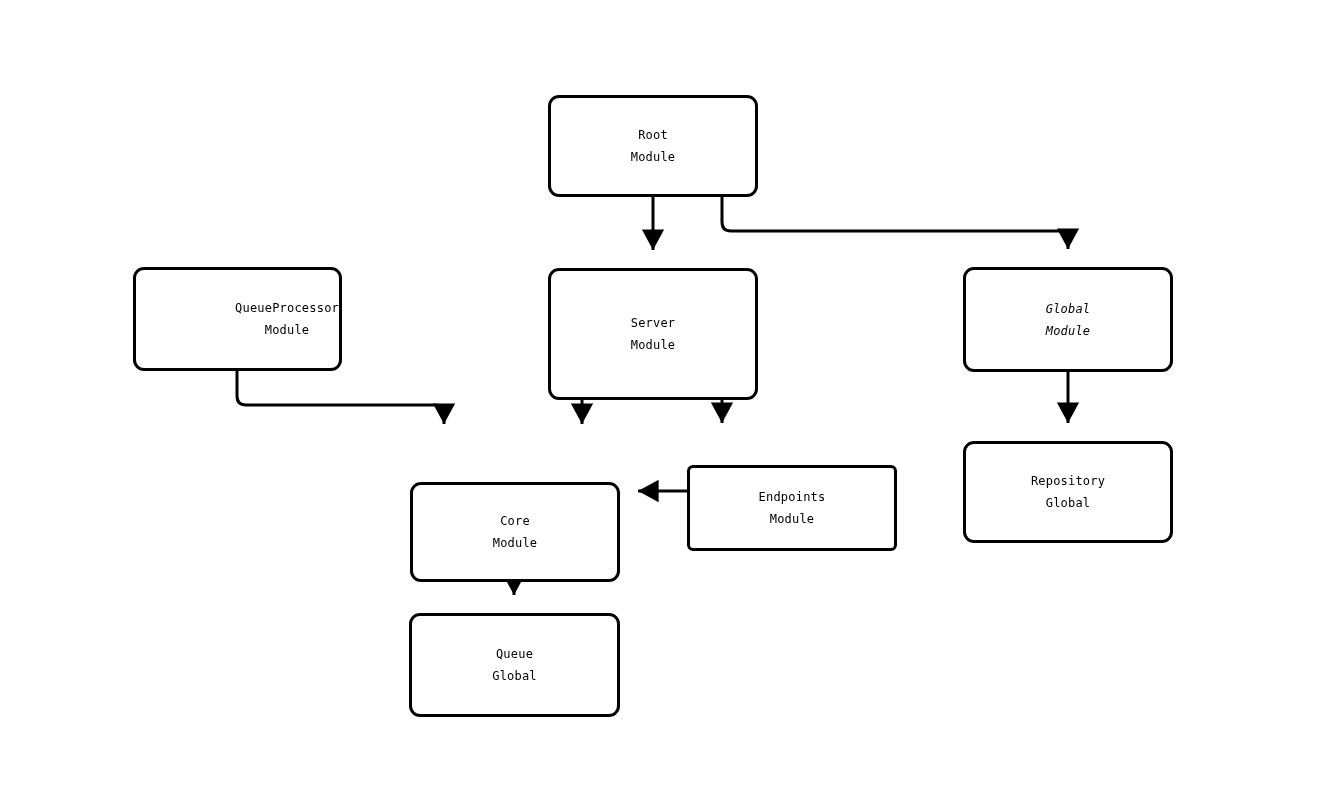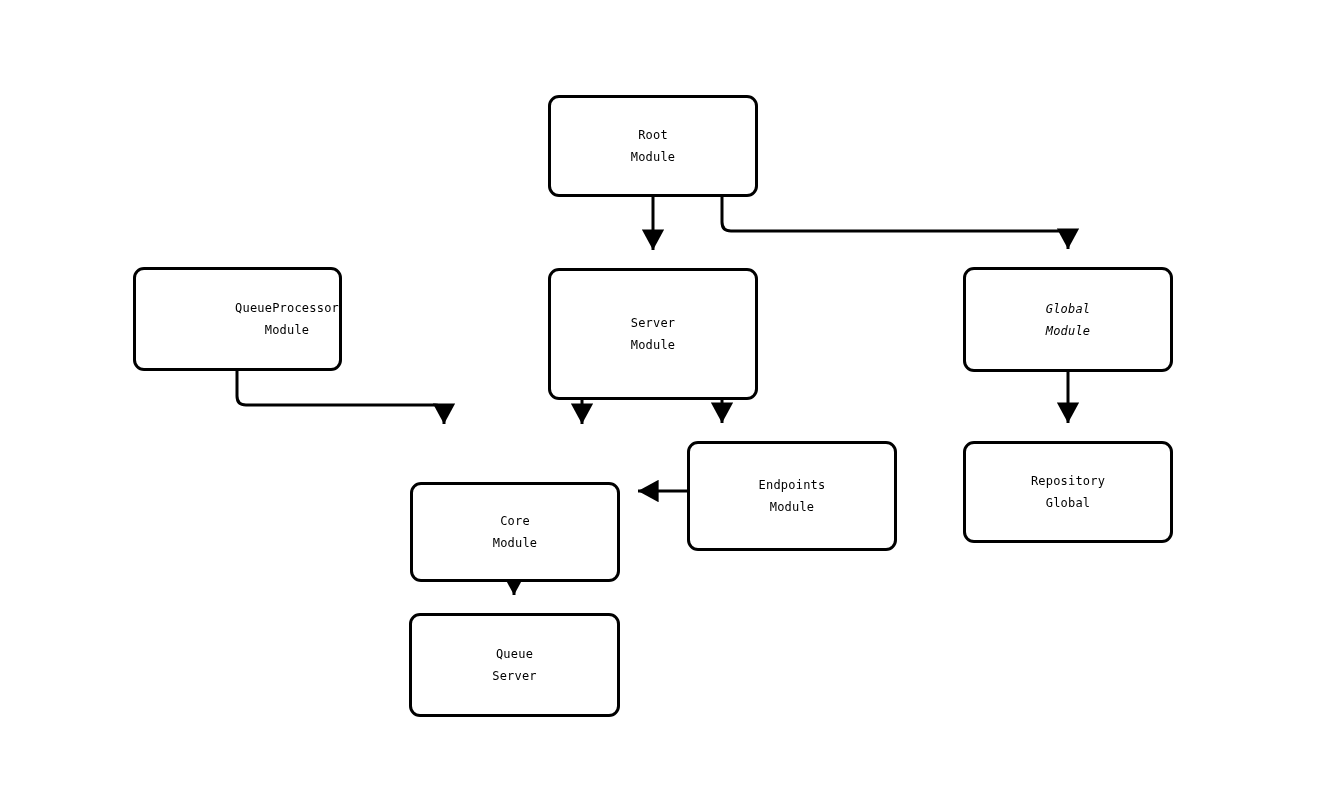--- a/index.html
+++ b/index.html
@@ -96,28 +96,28 @@
   <div class="node" style="left:963px; top:267px; width:210px; height:105px;font-style:italic;">
     <span class="node-label">Global
 Module</span>
   </div>
 
   <div class="node" style="left:410px; top:442px; width:210px; height:100px;margin-top:40px;">
     <span class="node-label">Core
 Module</span>
   </div>
 
-  <div class="node" style="left:687px; top:441px; width:210px; height:110px;">
+  <div class="node" style="left:687px; top:465px; width:210px; height:86px;border-radius:6px;">
     <span class="node-label">Endpoints
 Module</span>
   </div>
 
   <div class="node" style="left:963px; top:441px; width:210px; height:102px;">
     <span class="node-label">Repository
 Global</span>
   </div>
 
   <div class="node" style="left:409px; top:613px; width:211px; height:104px;">
     <span class="node-label">Queue
-Server</span>
+Global</span>
   </div>
 
 </div>
 
 </body></html>

